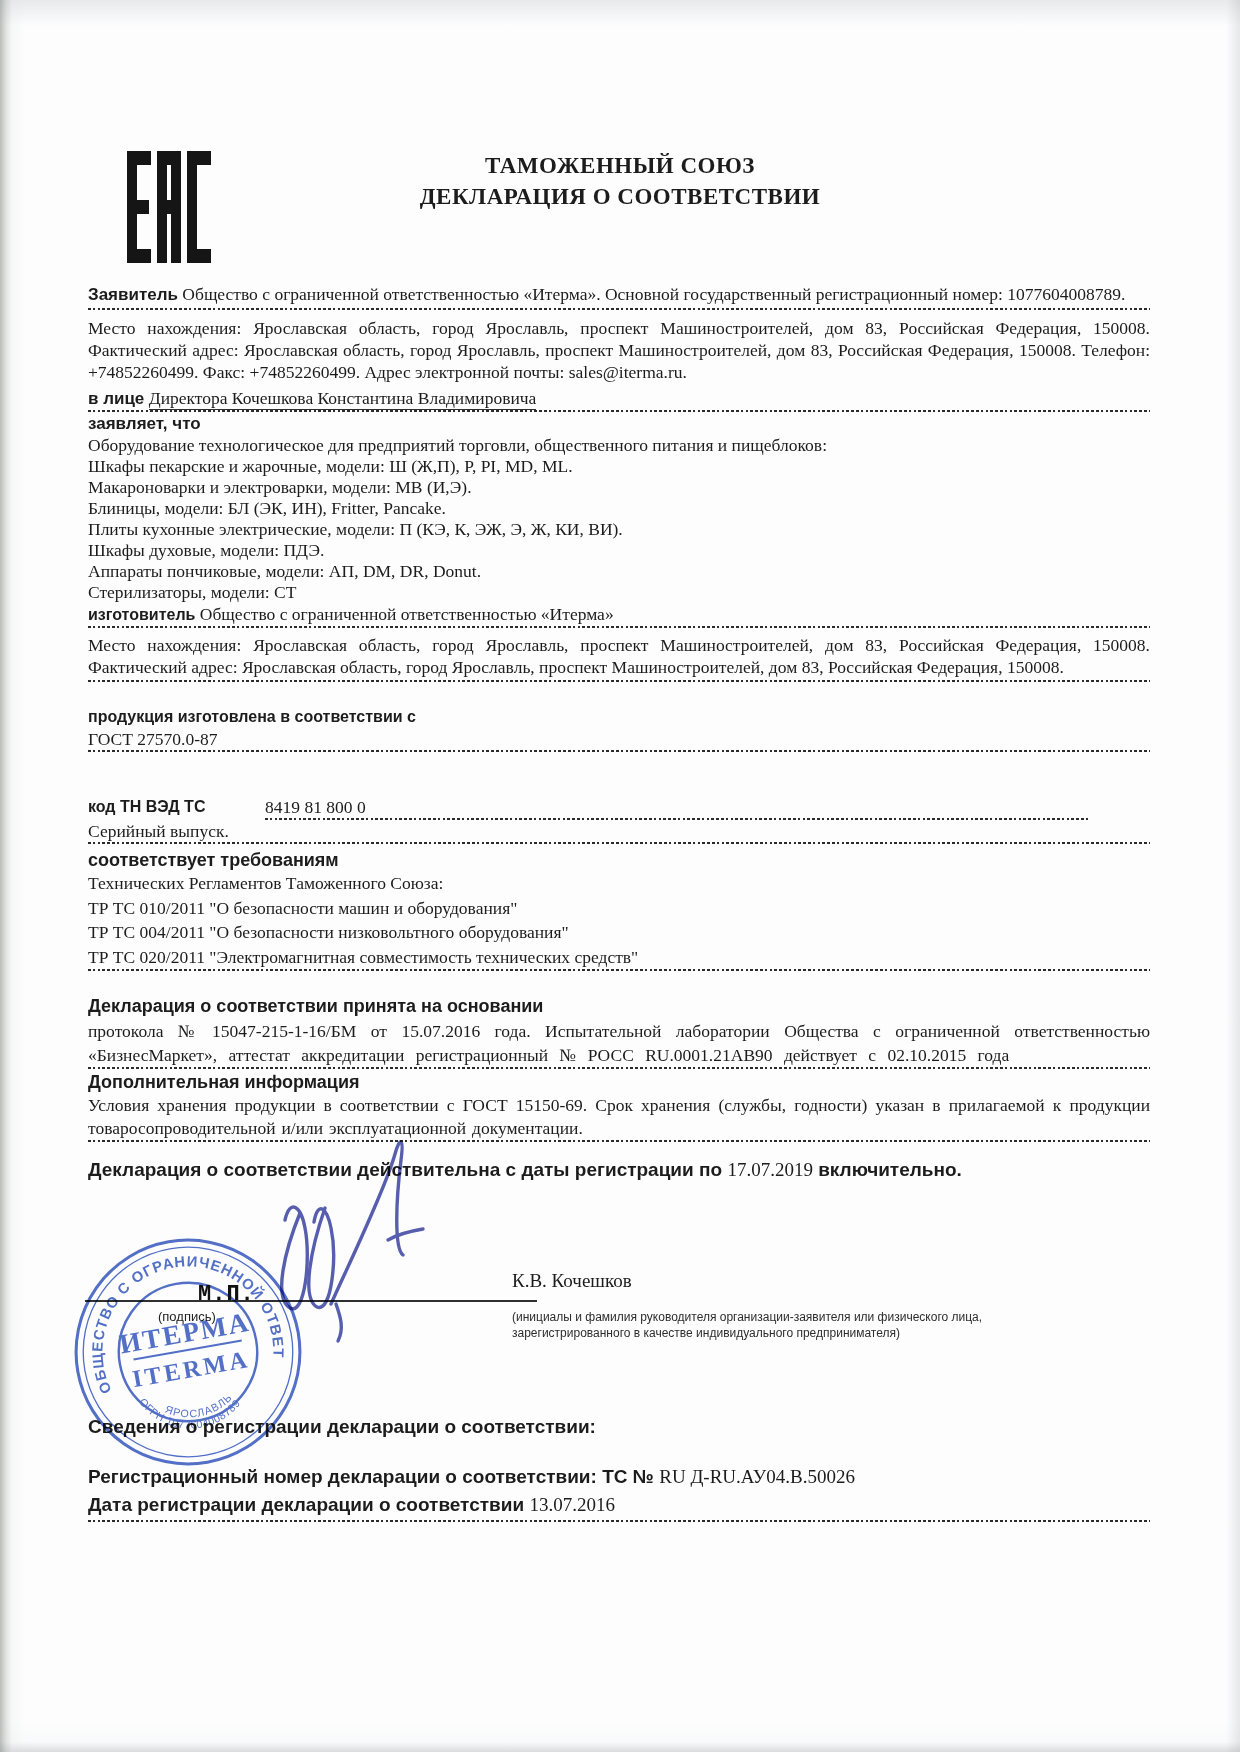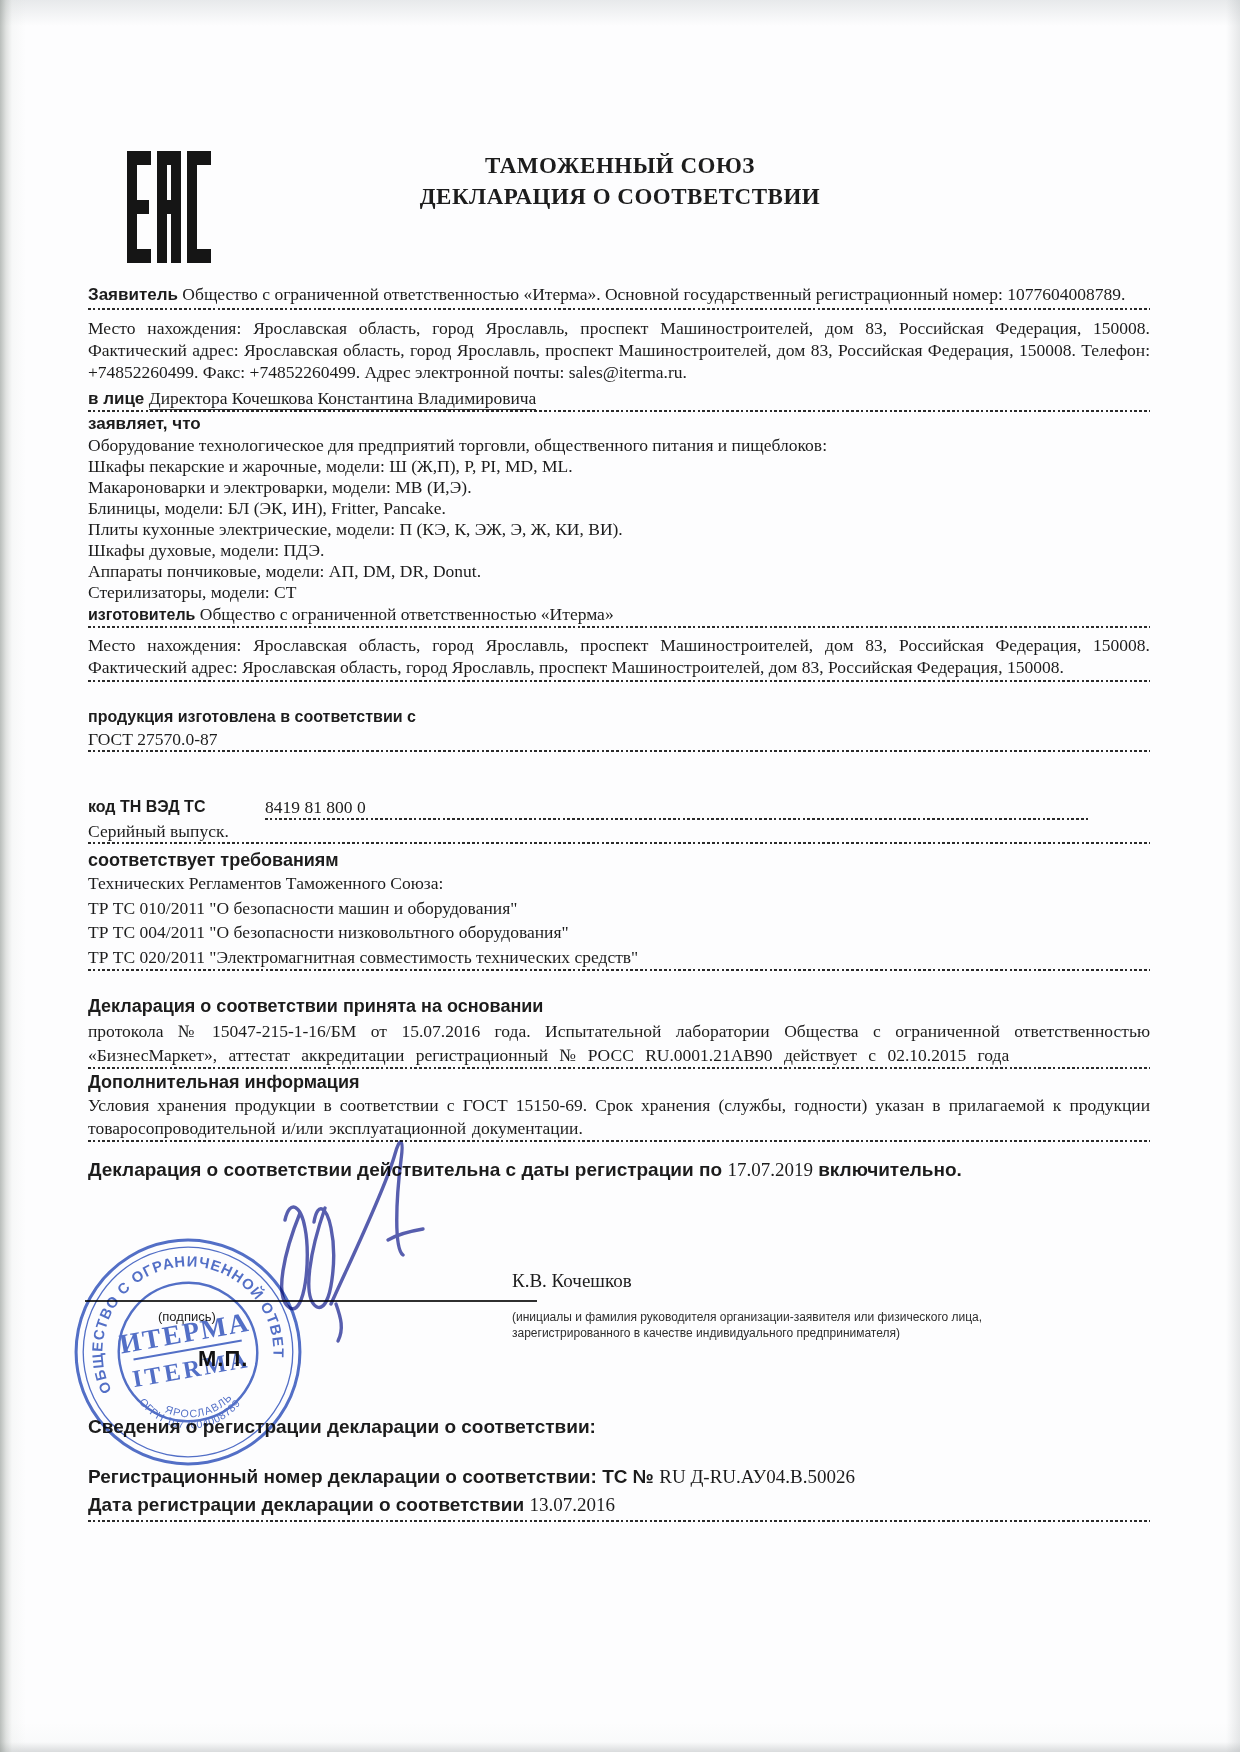--- a/index.html
+++ b/index.html
@@ -34,21 +34,21 @@
     font-family:"Liberation Sans", sans-serif;font-weight:bold;font-size:19px;}
   .validity{font-family:"Liberation Sans", sans-serif;font-weight:bold;font-size:19px;margin-top:17px;}
   .validity .serif{font-family:"Liberation Serif", serif;font-weight:normal;}
   .reg-serif{font-family:"Liberation Serif", serif;font-weight:normal;}
   
   .sig-line{position:absolute;left:85px;top:1300px;width:452px;border-top:2px solid #2f2f2f;z-index:3;}
   .podpis{position:absolute;left:158px;top:1306px;font-family:"Liberation Sans", sans-serif;font-size:13px;color:#222;z-index:3;}
   .sig-name{position:absolute;left:512px;top:1270px;font-size:19px;z-index:3;}
   .sig-note{position:absolute;left:512px;top:1309px;width:540px;font-family:"Liberation Sans", sans-serif;
     font-size:12px;line-height:16px;color:#2d2d2d;z-index:3;}
-  .mp{position:absolute;left:198px;top:1348px;font-family:Liberation Sans, sans-serif;font-weight:bold;
+  .mp{position:absolute;left:198px;top:1284px;font-family:Liberation Mono, monospace;font-weight:bold;
     font-size:22px;letter-spacing:1px;color:#111;z-index:6;}
   .stamp{position:absolute;left:70px;top:1234px;width:236px;height:236px;transform:rotate(-10deg);
     z-index:4;mix-blend-mode:multiply;opacity:.88;}
   .signature{position:absolute;left:235px;top:1128px;width:230px;height:220px;z-index:4;
     mix-blend-mode:multiply;opacity:.92;}
   .basis-p{word-spacing:7px;}
   .uslov-p{word-spacing:1.5px;}
 </style>
 </head>
 <body>

